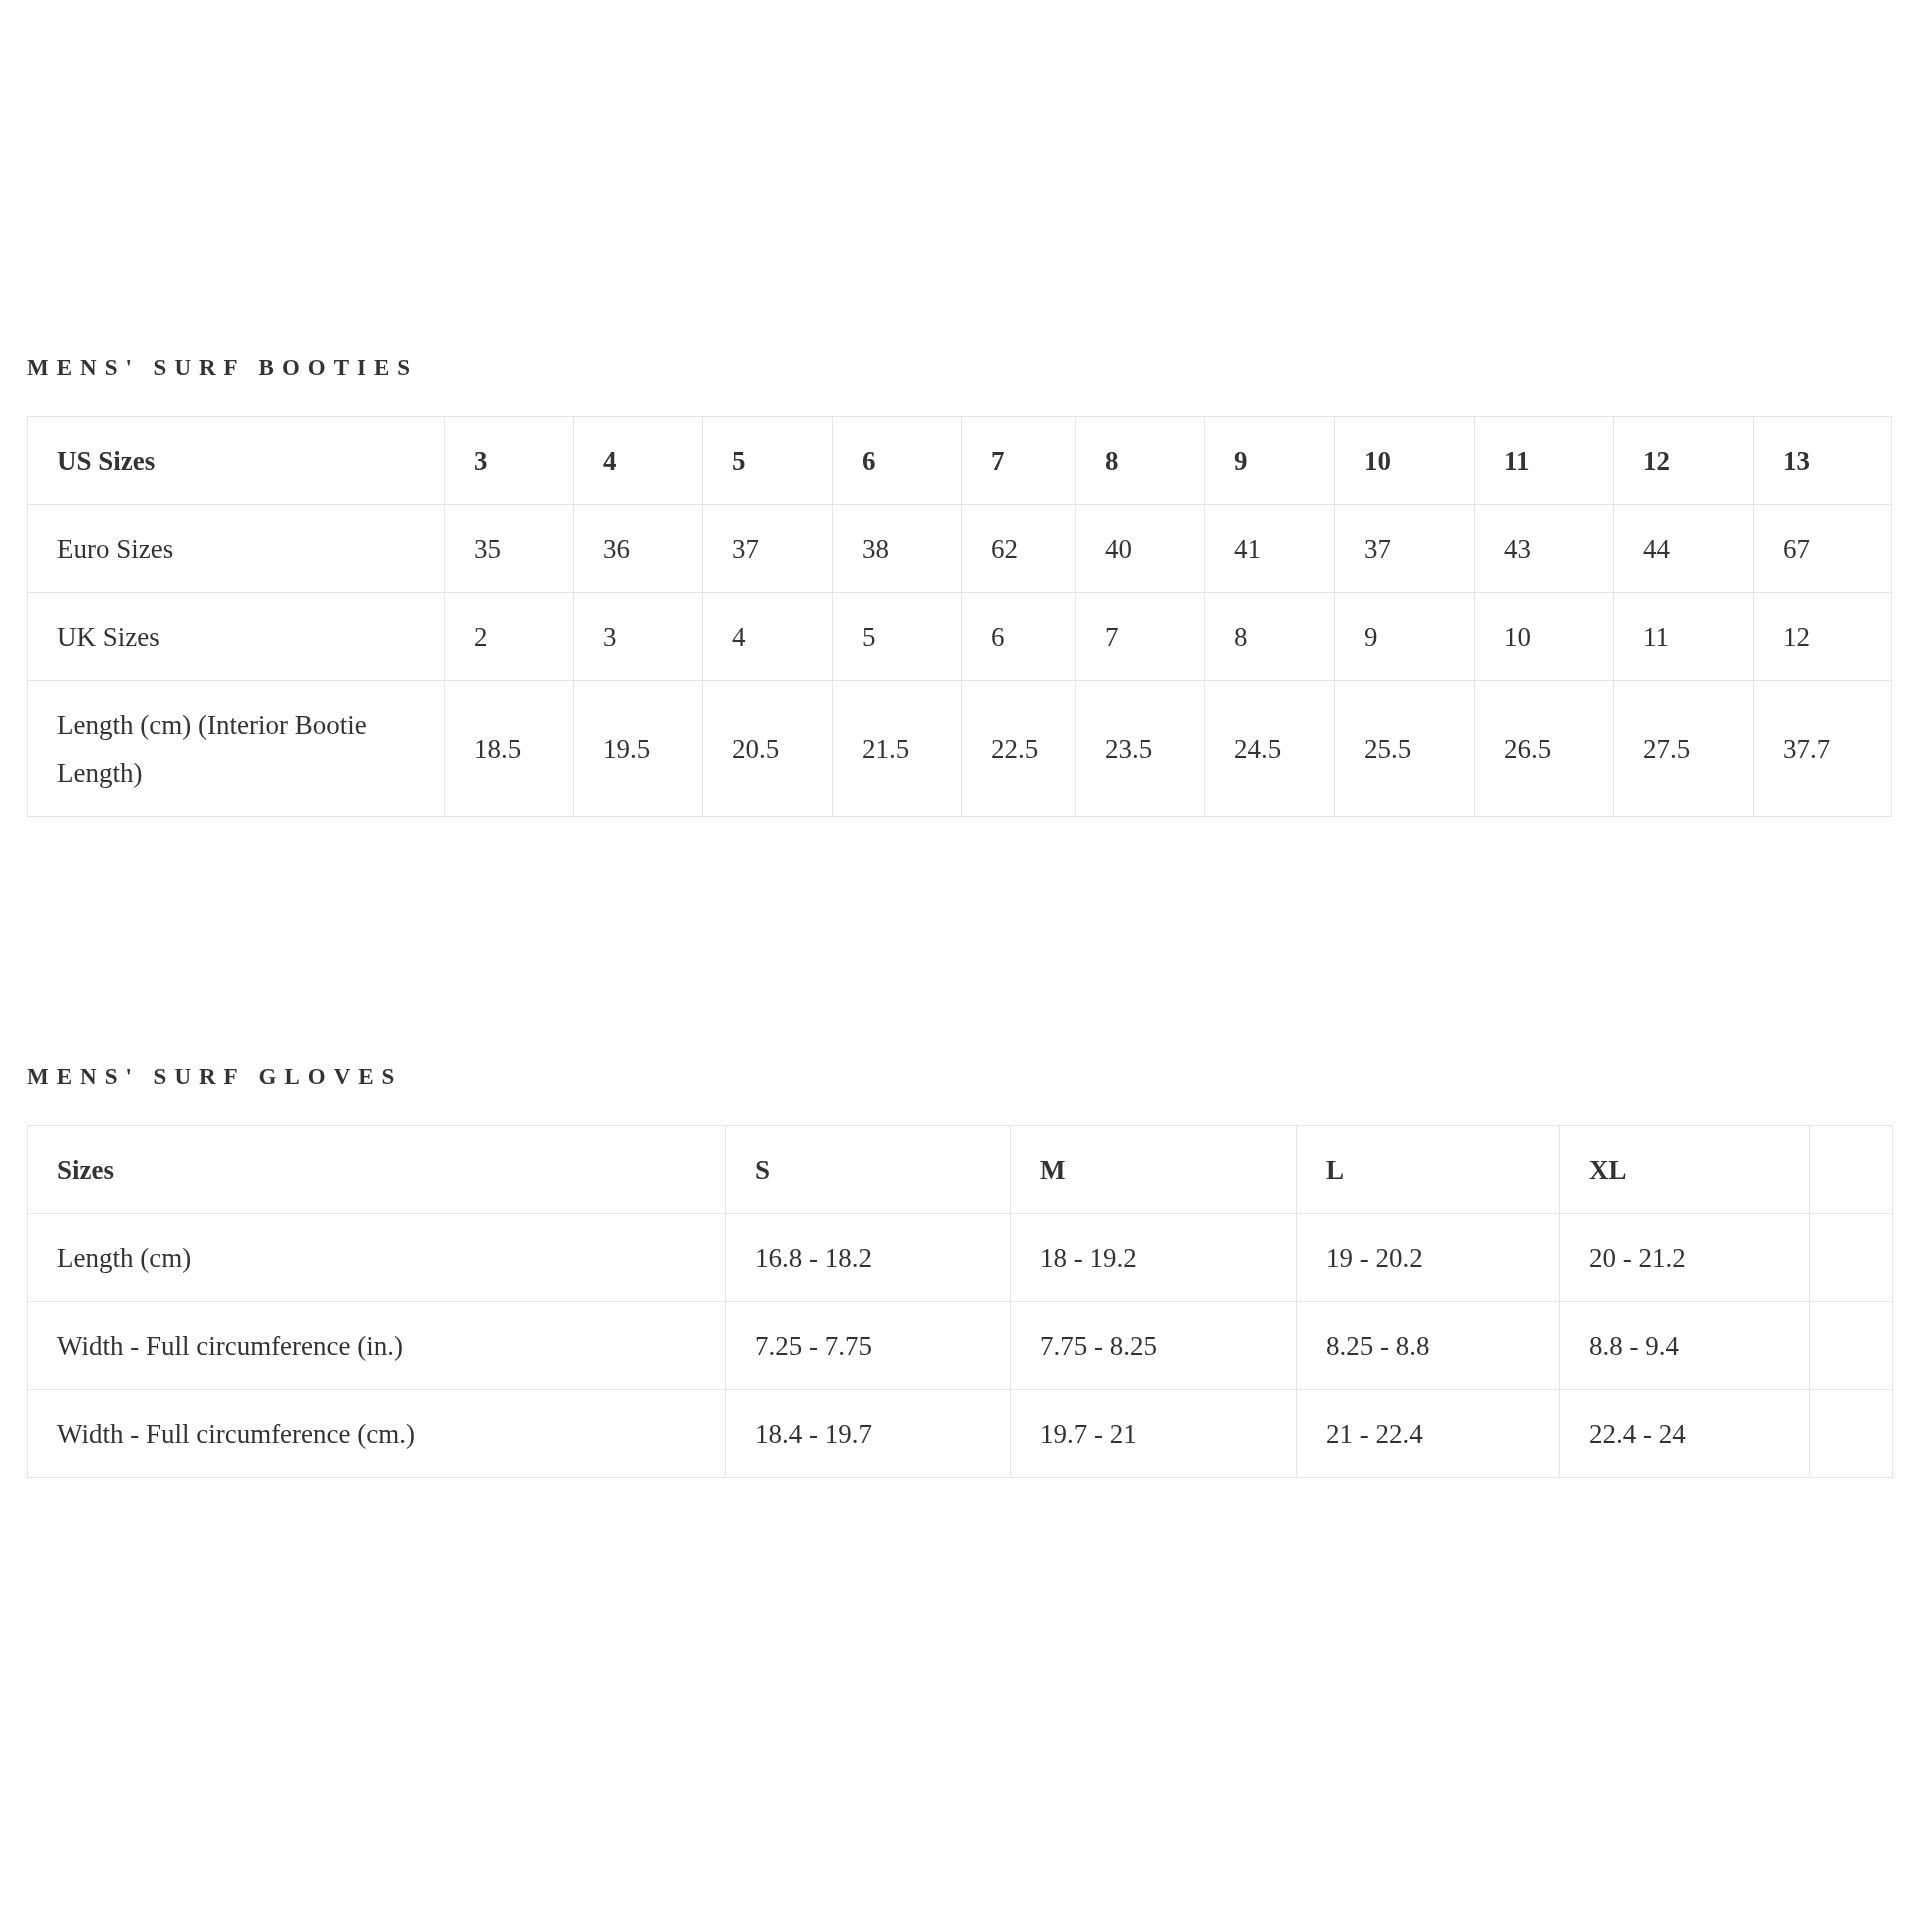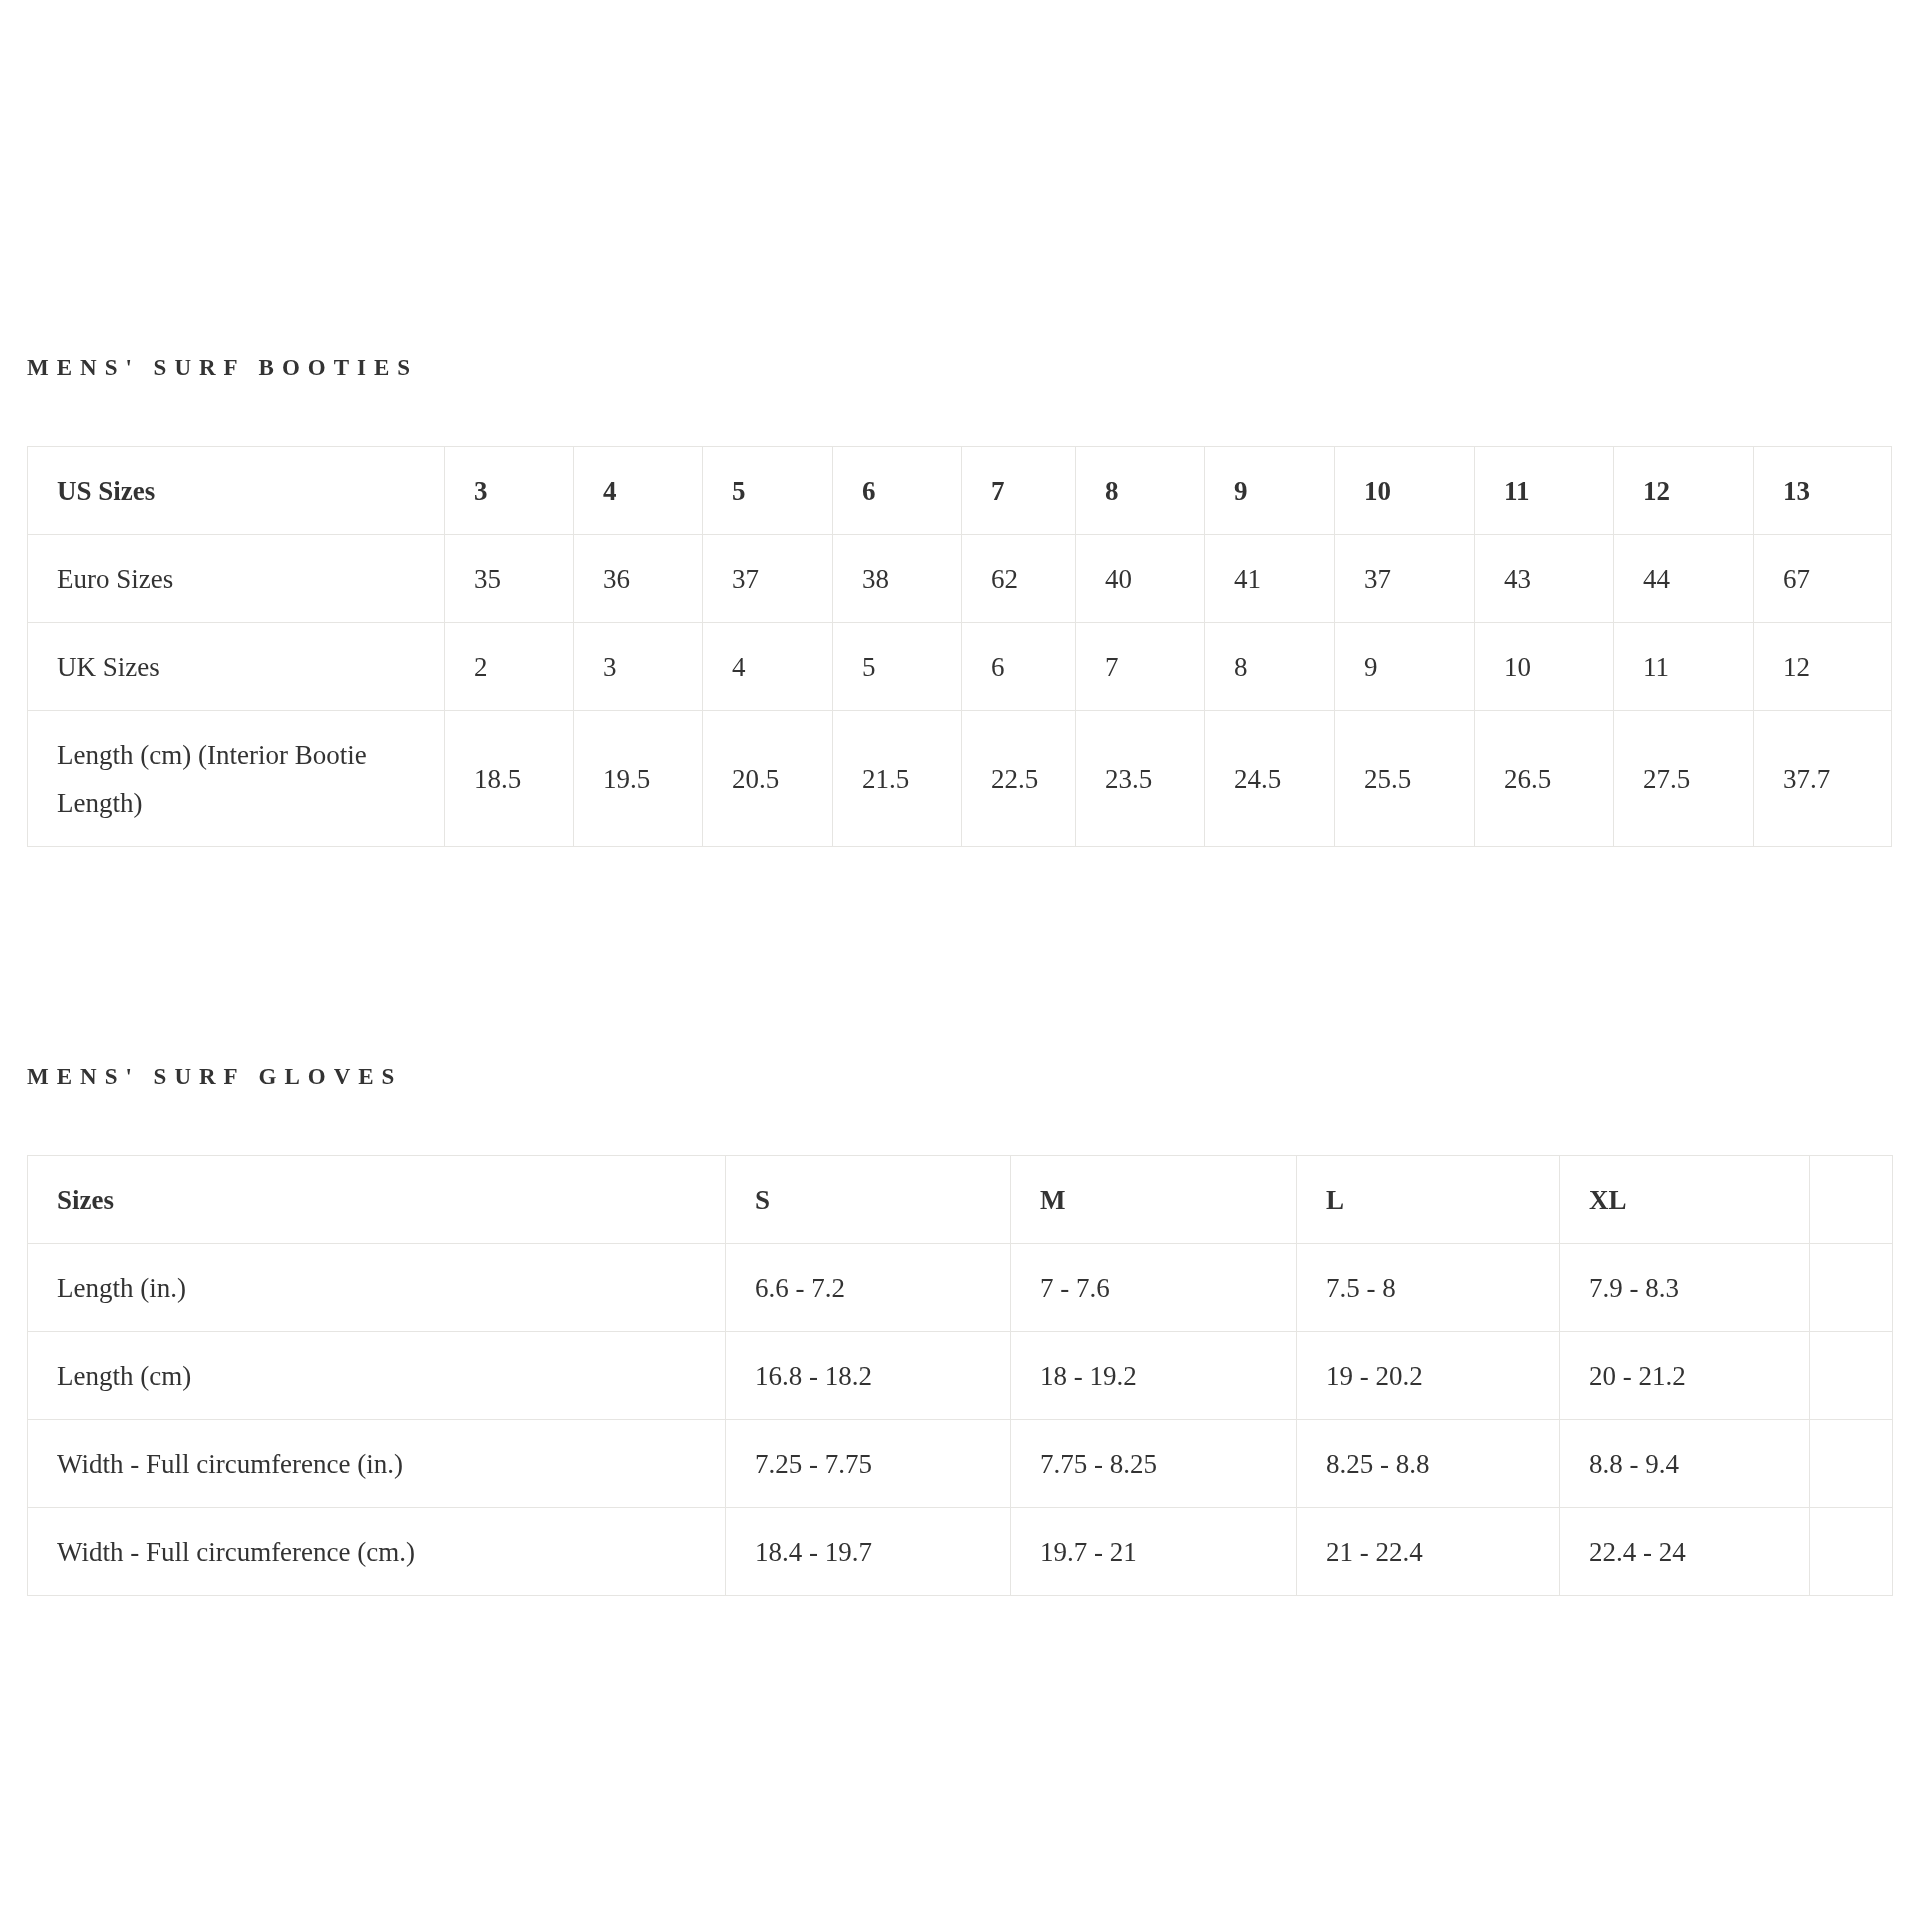--- a/index.html
+++ b/index.html
@@ -10,21 +10,21 @@
   }
   .section-title {
     position: absolute; left: 27px; margin: 0;
     font-size: 23px; font-weight: bold; letter-spacing: 8px;
     text-transform: uppercase; color: #333333; white-space: nowrap;
   }
   #booties-title { top: 355px; }
   #gloves-title { top: 1064px; }
   table.size-table {
     position: absolute; left: 27px; border-collapse: collapse;
-    table-layout: fixed; width: 1865px; margin-top: 30px;
+    table-layout: fixed; width: 1865px;
   }
   #booties-table { top: 416px; }
   #gloves-table { top: 1125px; }
   .size-table td, .size-table th {
     border: 1.9px solid #e6e5e2;
     padding: 0 0 0 29px;
     font-size: 27px; line-height: 48px;
     text-align: left; vertical-align: middle;
     font-weight: normal; color: #333333;
     box-sizing: border-box;
@@ -129,28 +129,20 @@
   <tbody>
       <tr>
     <th class="first">Sizes</th>
     <th>S</th>
     <th>M</th>
     <th>L</th>
     <th>XL</th>
     <th></th>
   </tr>
   <tr>
-    <td class="first">Length (in.)</td>
-    <td>6.6 - 7.2</td>
-    <td>7 - 7.6</td>
-    <td>7.5 - 8</td>
-    <td>7.9 - 8.3</td>
-    <td></td>
-  </tr>
-  <tr>
     <td class="first">Length (cm)</td>
     <td>16.8 - 18.2</td>
     <td>18 - 19.2</td>
     <td>19 - 20.2</td>
     <td>20 - 21.2</td>
     <td></td>
   </tr>
   <tr>
     <td class="first">Width - Full circumference (in.)</td>
     <td>7.25 - 7.75</td>

